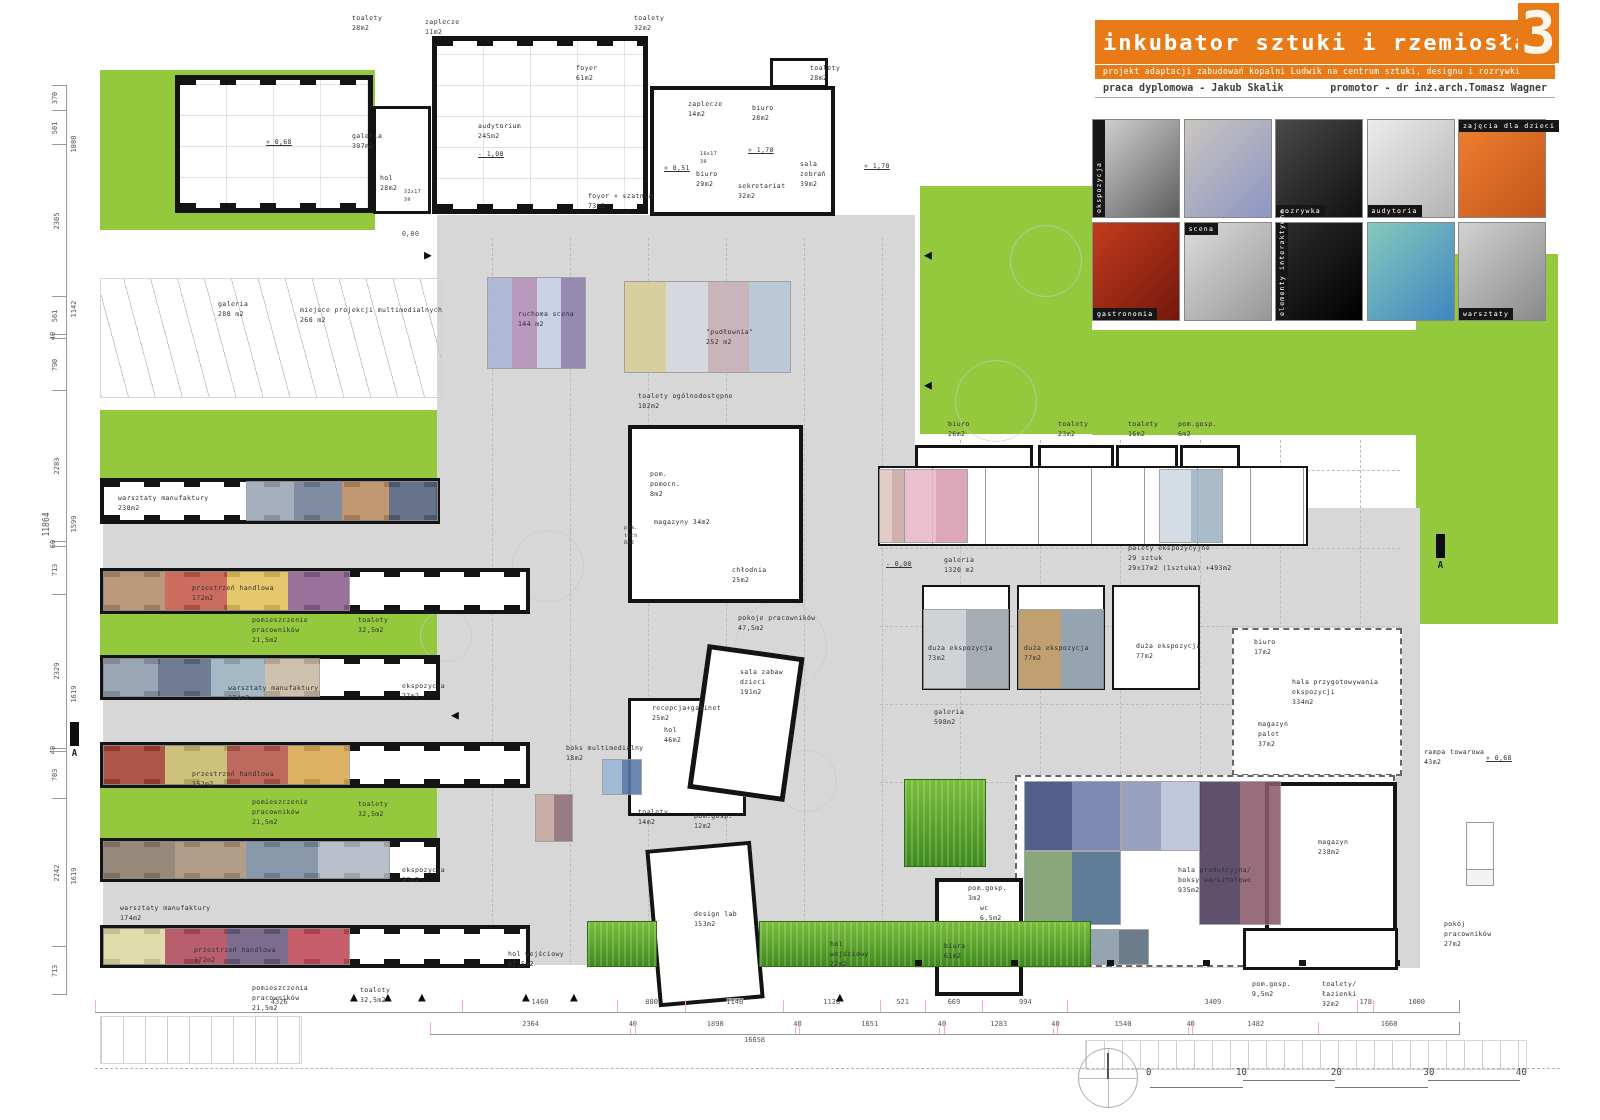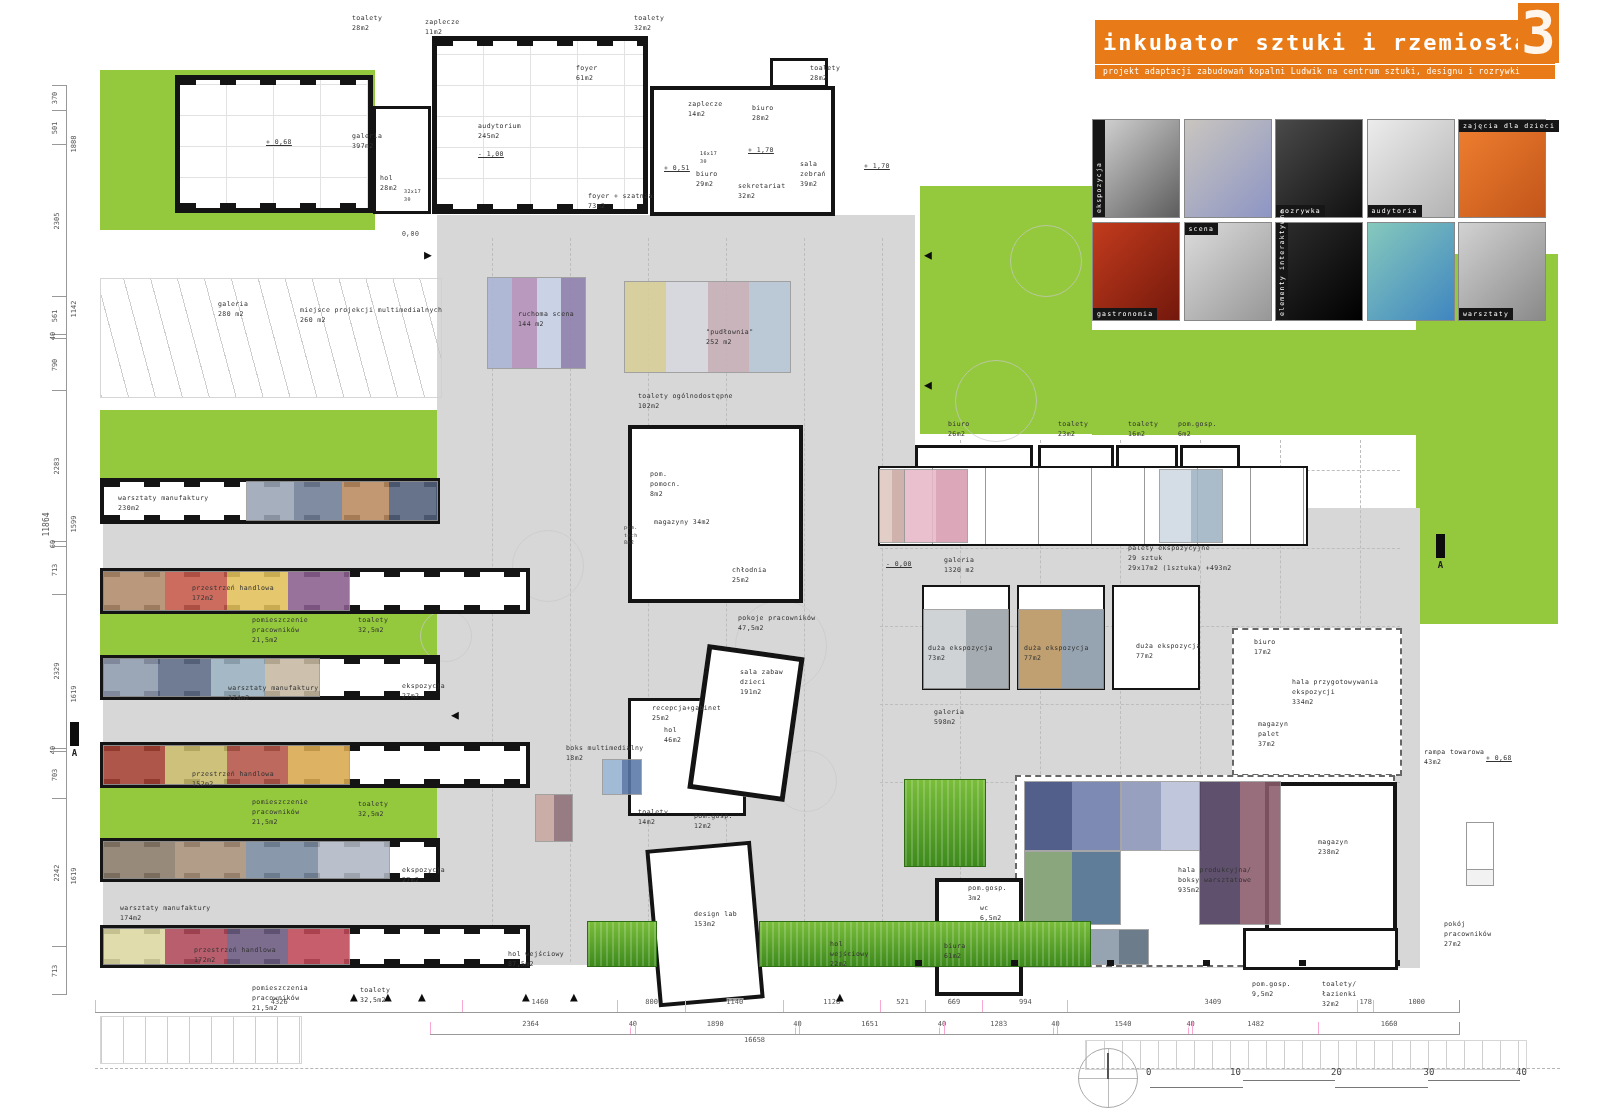--- a/index.html
+++ b/index.html
@@ -499,38 +499,42 @@
       </div>
     </div>
   <div class="htotal">16658</div>
 
   <div class="scalebar" id="scalebar">
       <div class="sseg odd"></div>
       <div class="sseg even"></div>
       <div class="sseg odd"></div>
       <div class="sseg even"></div>
       <div class="stick" style="left: -4px;">0</div>
-      <div class="stick" style="left: 80px;">10</div>
+      <div class="stick" style="left: 86px;">10</div>
       <div class="stick" style="left: 181px;">20</div>
       <div class="stick" style="left: 273.5px;">30</div>
       <div class="stick" style="left: 366px;">40</div>
     </div>
   <div class="compass">
     <div class="needle"></div>
   </div>
   <div class="truck">
     <div class="cab"></div>
   </div>
 
   <div class="title-block">
     <div class="tb-orange">
       <span class="tb-title">inkubator sztuki i rzemiosła</span>
       <span class="tb-num">3</span>
     </div>
     <div class="tb-sub">projekt adaptacji zabudowań kopalni Ludwik na centrum sztuki, designu i rozrywki</div>
+    <div class="tb-credits">
+      <span>praca dyplomowa - Jakub Skalik</span>
+      <span>promotor - dr inż.arch.Tomasz Wagner</span>
+    </div>
   </div>
 
   <div id="photo-grid">
       <div class="photo-cell" style="left: 1093px; top: 120px; width: 86px; height: 97px; background: linear-gradient(135deg, rgb(214, 214, 214), rgb(93, 93, 93));">
         <div class="pc-label left">ekspozycja</div>
       </div>
       <div class="photo-cell" style="left: 1184.5px; top: 120px; width: 86px; height: 97px; background: linear-gradient(135deg, rgb(201, 197, 191), rgb(141, 149, 196));"></div>
       <div class="photo-cell" style="left: 1276px; top: 120px; width: 86px; height: 97px; background: linear-gradient(135deg, rgb(74, 74, 74), rgb(16, 16, 16));">
         <div class="pc-label bottom">rozrywka</div>
       </div>

